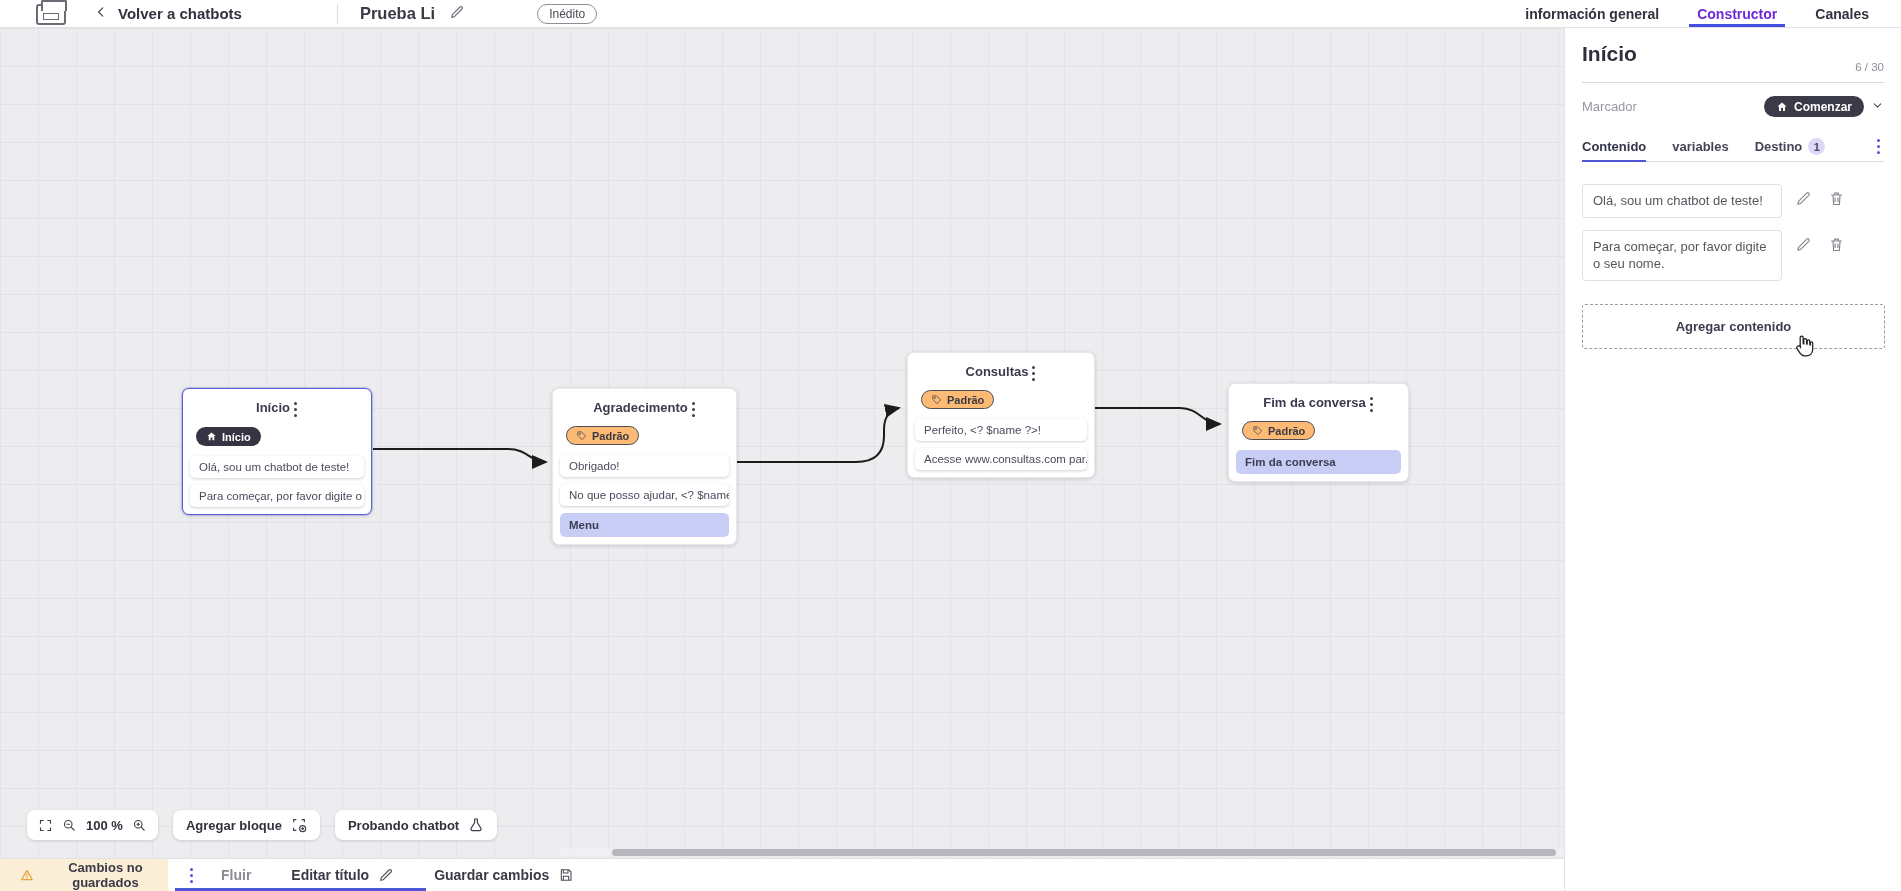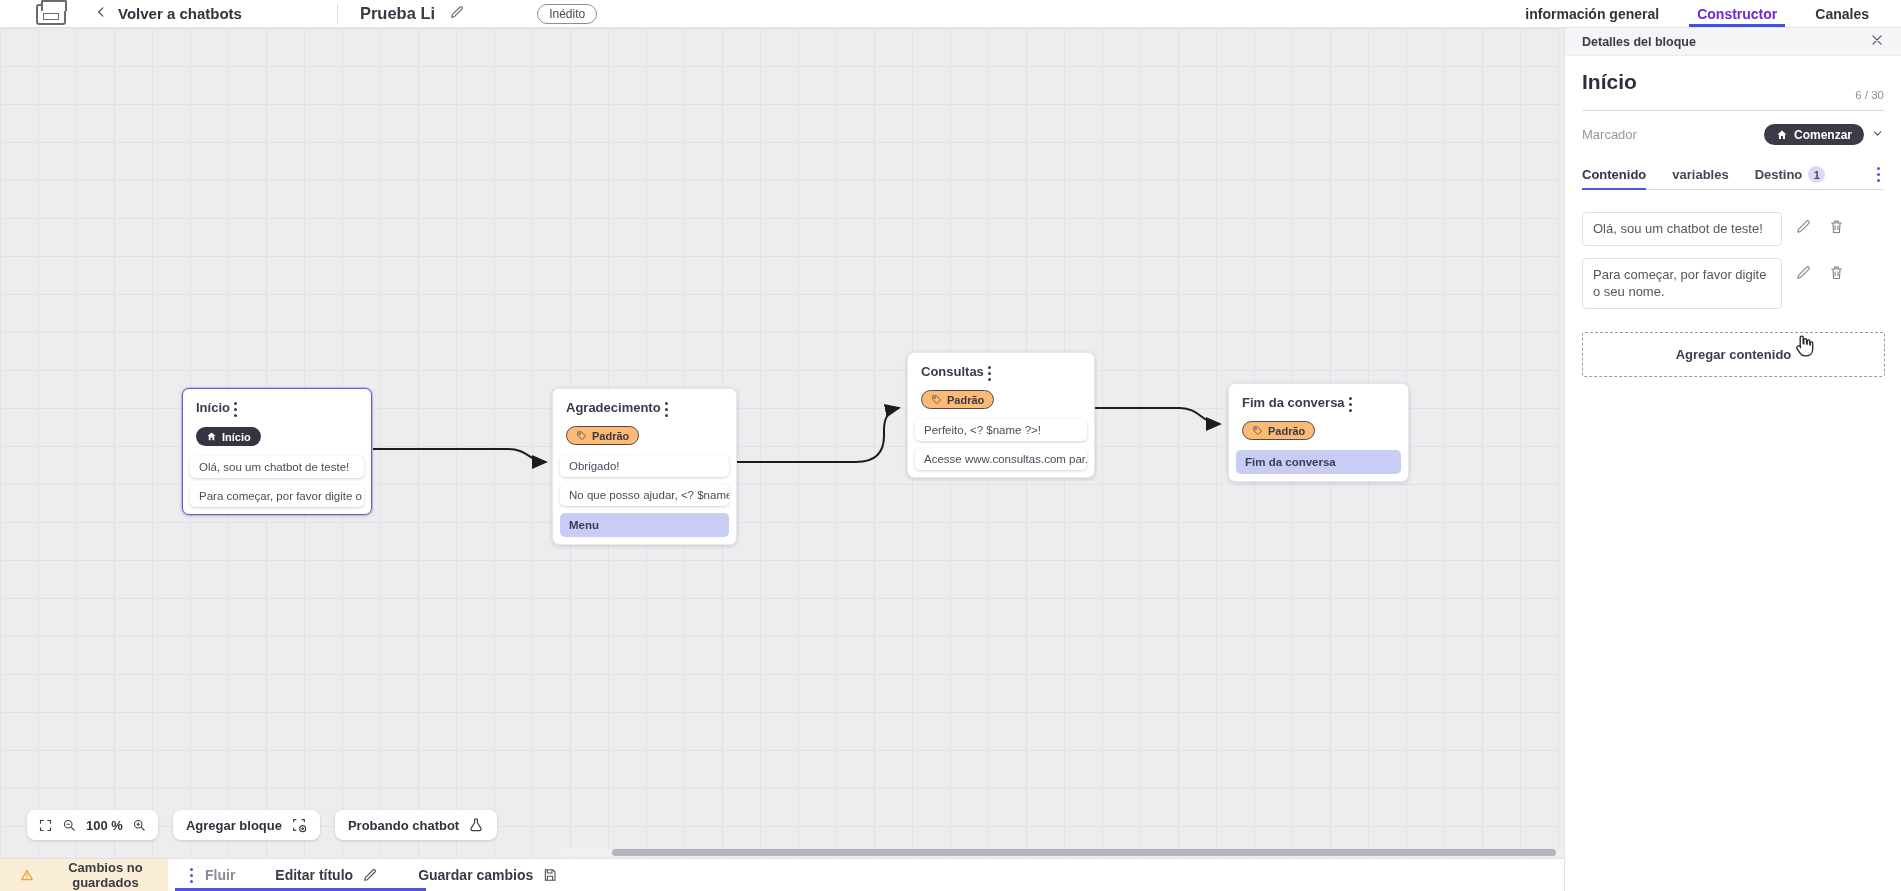--- a/index.html
+++ b/index.html
@@ -35,21 +35,21 @@
   .canvas { position:absolute; left:0; top:28px; width:1564px; height:830px;
     background-color:#ededef;
     background-image:linear-gradient(#e2e2e7 1px, transparent 1px),
                      linear-gradient(90deg,#e2e2e7 1px, transparent 1px);
     background-size:38px 38px; overflow:hidden; }
   .edges { position:absolute; left:0; top:0; width:1564px; height:830px; pointer-events:none; }
 
   .node { position:absolute; background:#fff; border-radius:7px;
     box-shadow:0 1px 4px rgba(40,40,60,.18); border:1px solid #e7e7ec; }
   .node.selected { border:1.5px solid #5a60d6; box-shadow:0 0 0 1px rgba(90,96,214,.25),0 1px 4px rgba(40,40,60,.18); }
-  .node-head { display:flex; align-items:flex-start; justify-content:flex-start; padding:11px 10px 0 13px; }
+  .node-head { display:flex; align-items:flex-start; justify-content:center; padding:11px 10px 0 13px; }
   .node-title { font-size:13px; font-weight:700; color:#3a3a4e; }
   .dots-v { display:flex; flex-direction:column; gap:3px; padding:2px 4px; cursor:pointer; }
   .dots-v i { width:3px; height:3px; border-radius:50%; background:#3e3e4c; display:block; }
   .dots-v.indigo i { background:#4f54d8; }
   .start-badge { display:inline-flex; align-items:center; gap:5px; background:#353443; color:#fff;
     border-radius:999px; padding:3.5px 10px; font-size:11px; font-weight:700; margin:8px 0 0 13px; }
   .start-badge svg { width:11px; height:11px; fill:#fff; }
   .tag-pill { display:inline-flex; align-items:center; gap:5px; border:1.2px solid #4c4c58;
     border-radius:999px; padding:2.5px 9px; font-size:11px; font-weight:700; color:#3a3a46;
     margin:7px 0 0 13px; background:#fdba74; }
@@ -115,21 +115,21 @@
 
   
   .bottombar { position:absolute; left:0; top:858px; width:1564px; height:33px; background:#fff;
     border-top:1px solid #e2e2e6; display:flex; align-items:center; z-index:25; }
   .unsaved { width:168px; height:100%; background:#faeed7; display:flex; align-items:center;
     gap:9px; padding-left:20px; }
   .unsaved svg { width:16px; height:16px; }
   .unsaved-label { font-size:13px; font-weight:700; color:#3a3a46;text-align:center; }
   .flow-tab-zone { position:relative; height:100%; display:flex; align-items:center; }
   .flow-tab-zone .dots-v { margin-left:18px; }
-  .flow-tab-label { font-size:14px; font-weight:700; color:#8a8a94; margin-left:8px; cursor:pointer; }
+  .flow-tab-label { font-size:14px; font-weight:700; color:#8a8a94; margin-left:24px; cursor:pointer; }
   .flow-underline { position:absolute; left:7px; bottom:0; width:251px; height:3px; background:#4f54d8; }
   .bb-btn { display:flex; align-items:center; gap:9px; font-size:14px; font-weight:700;
     color:#3a3a46; cursor:pointer; }
   .bb-btn svg { width:16px; height:16px; stroke:#4a4a55; fill:none; stroke-width:1.6; } .ml40 { margin-left:40px; }
 </style>
 </head>
 <body>
 
 <div class="topbar">
   <div class="logo-box"></div>
@@ -285,28 +285,20 @@
           <path d="M9 3h6M10 3v5.2L4.6 17a2.3 2.3 0 002 3.4h10.8a2.3 2.3 0 002-3.4L14 8.2V3"></path>
         </svg>
     </div>
   </div>
 
   <div class="h-scroll-track"></div>
   <div class="h-scroll-thumb"></div>
 </div>
 
 <div class="panel">
-  <div class="panel-head">
-    <span class="panel-head-title">Detalles del bloque</span>
-    <span class="close-x">
-      <svg viewBox="0 0 24 24" fill="none">
-          <path d="M5 5l14 14M19 5L5 19" stroke-linecap="round"></path>
-        </svg>
-    </span>
-  </div>
   <div class="panel-body">
     <div class="name-row">
       <span class="block-name">Início</span>
       <span class="name-counter">6 / 30</span>
     </div>
     <div class="marker-row">
       <span class="marker-label">Marcador</span>
       <span class="marker-right">
         <span class="marker-pill">
           <svg viewBox="0 0 24 24">

